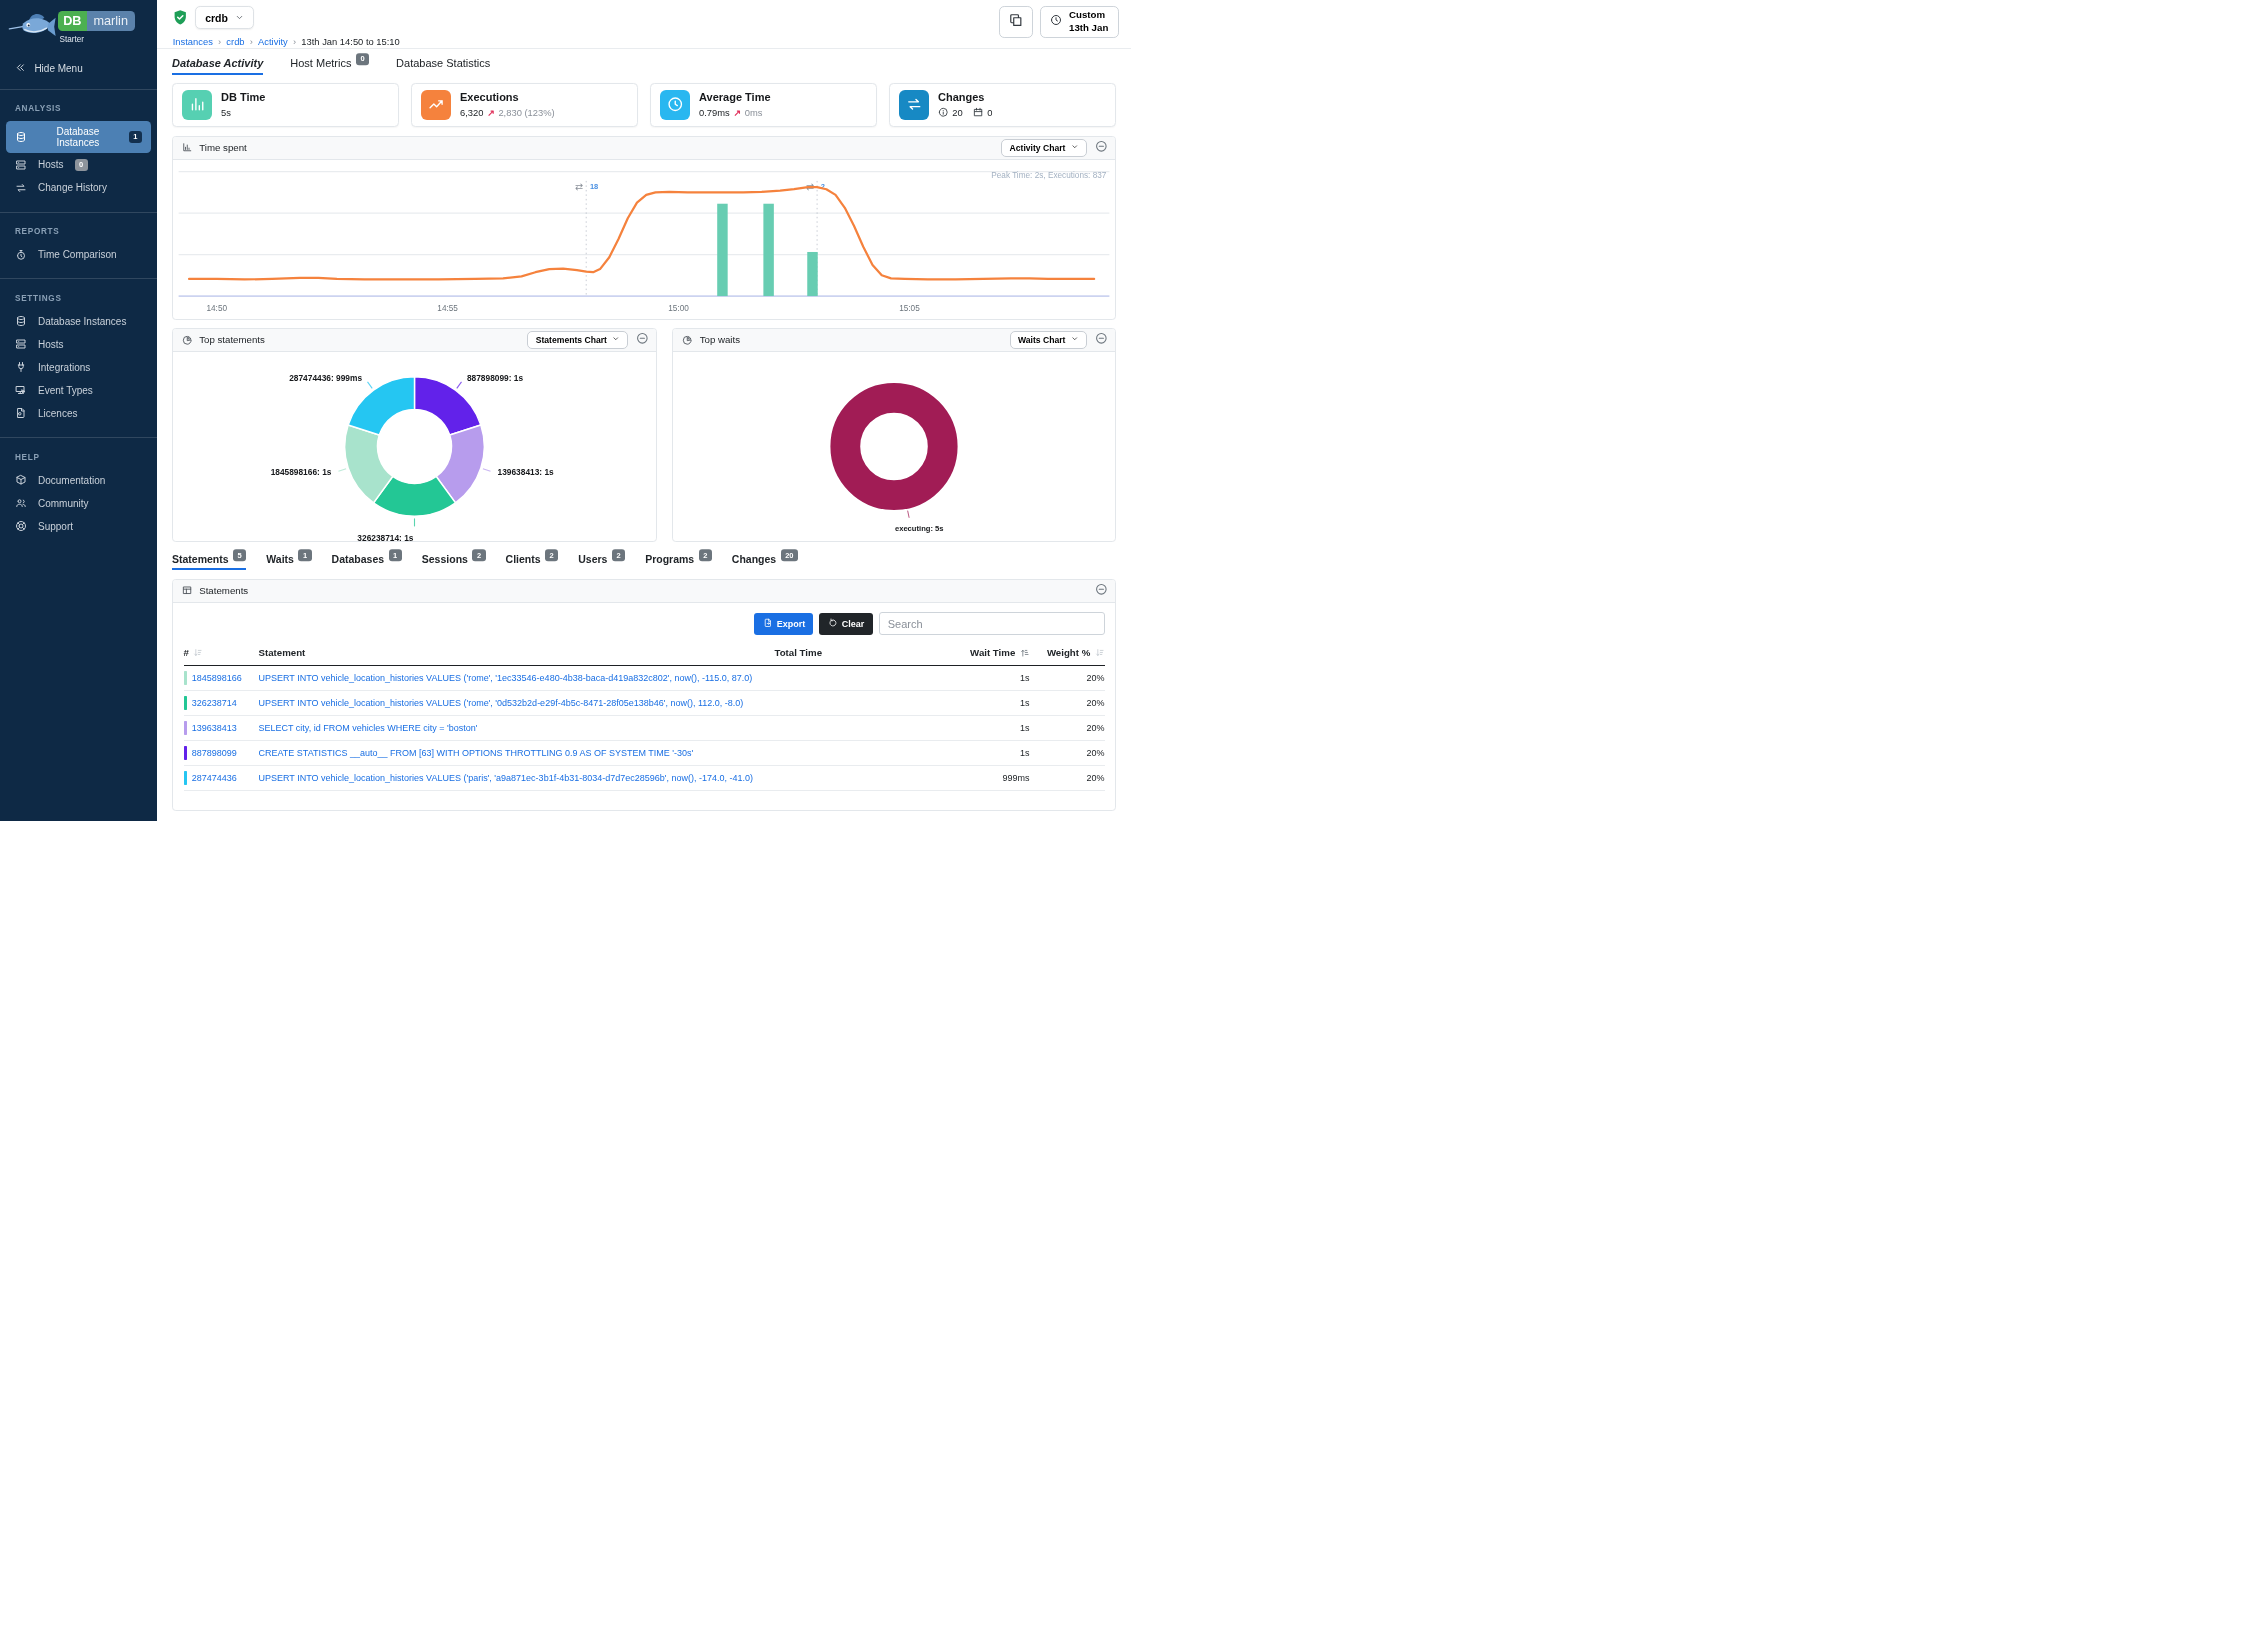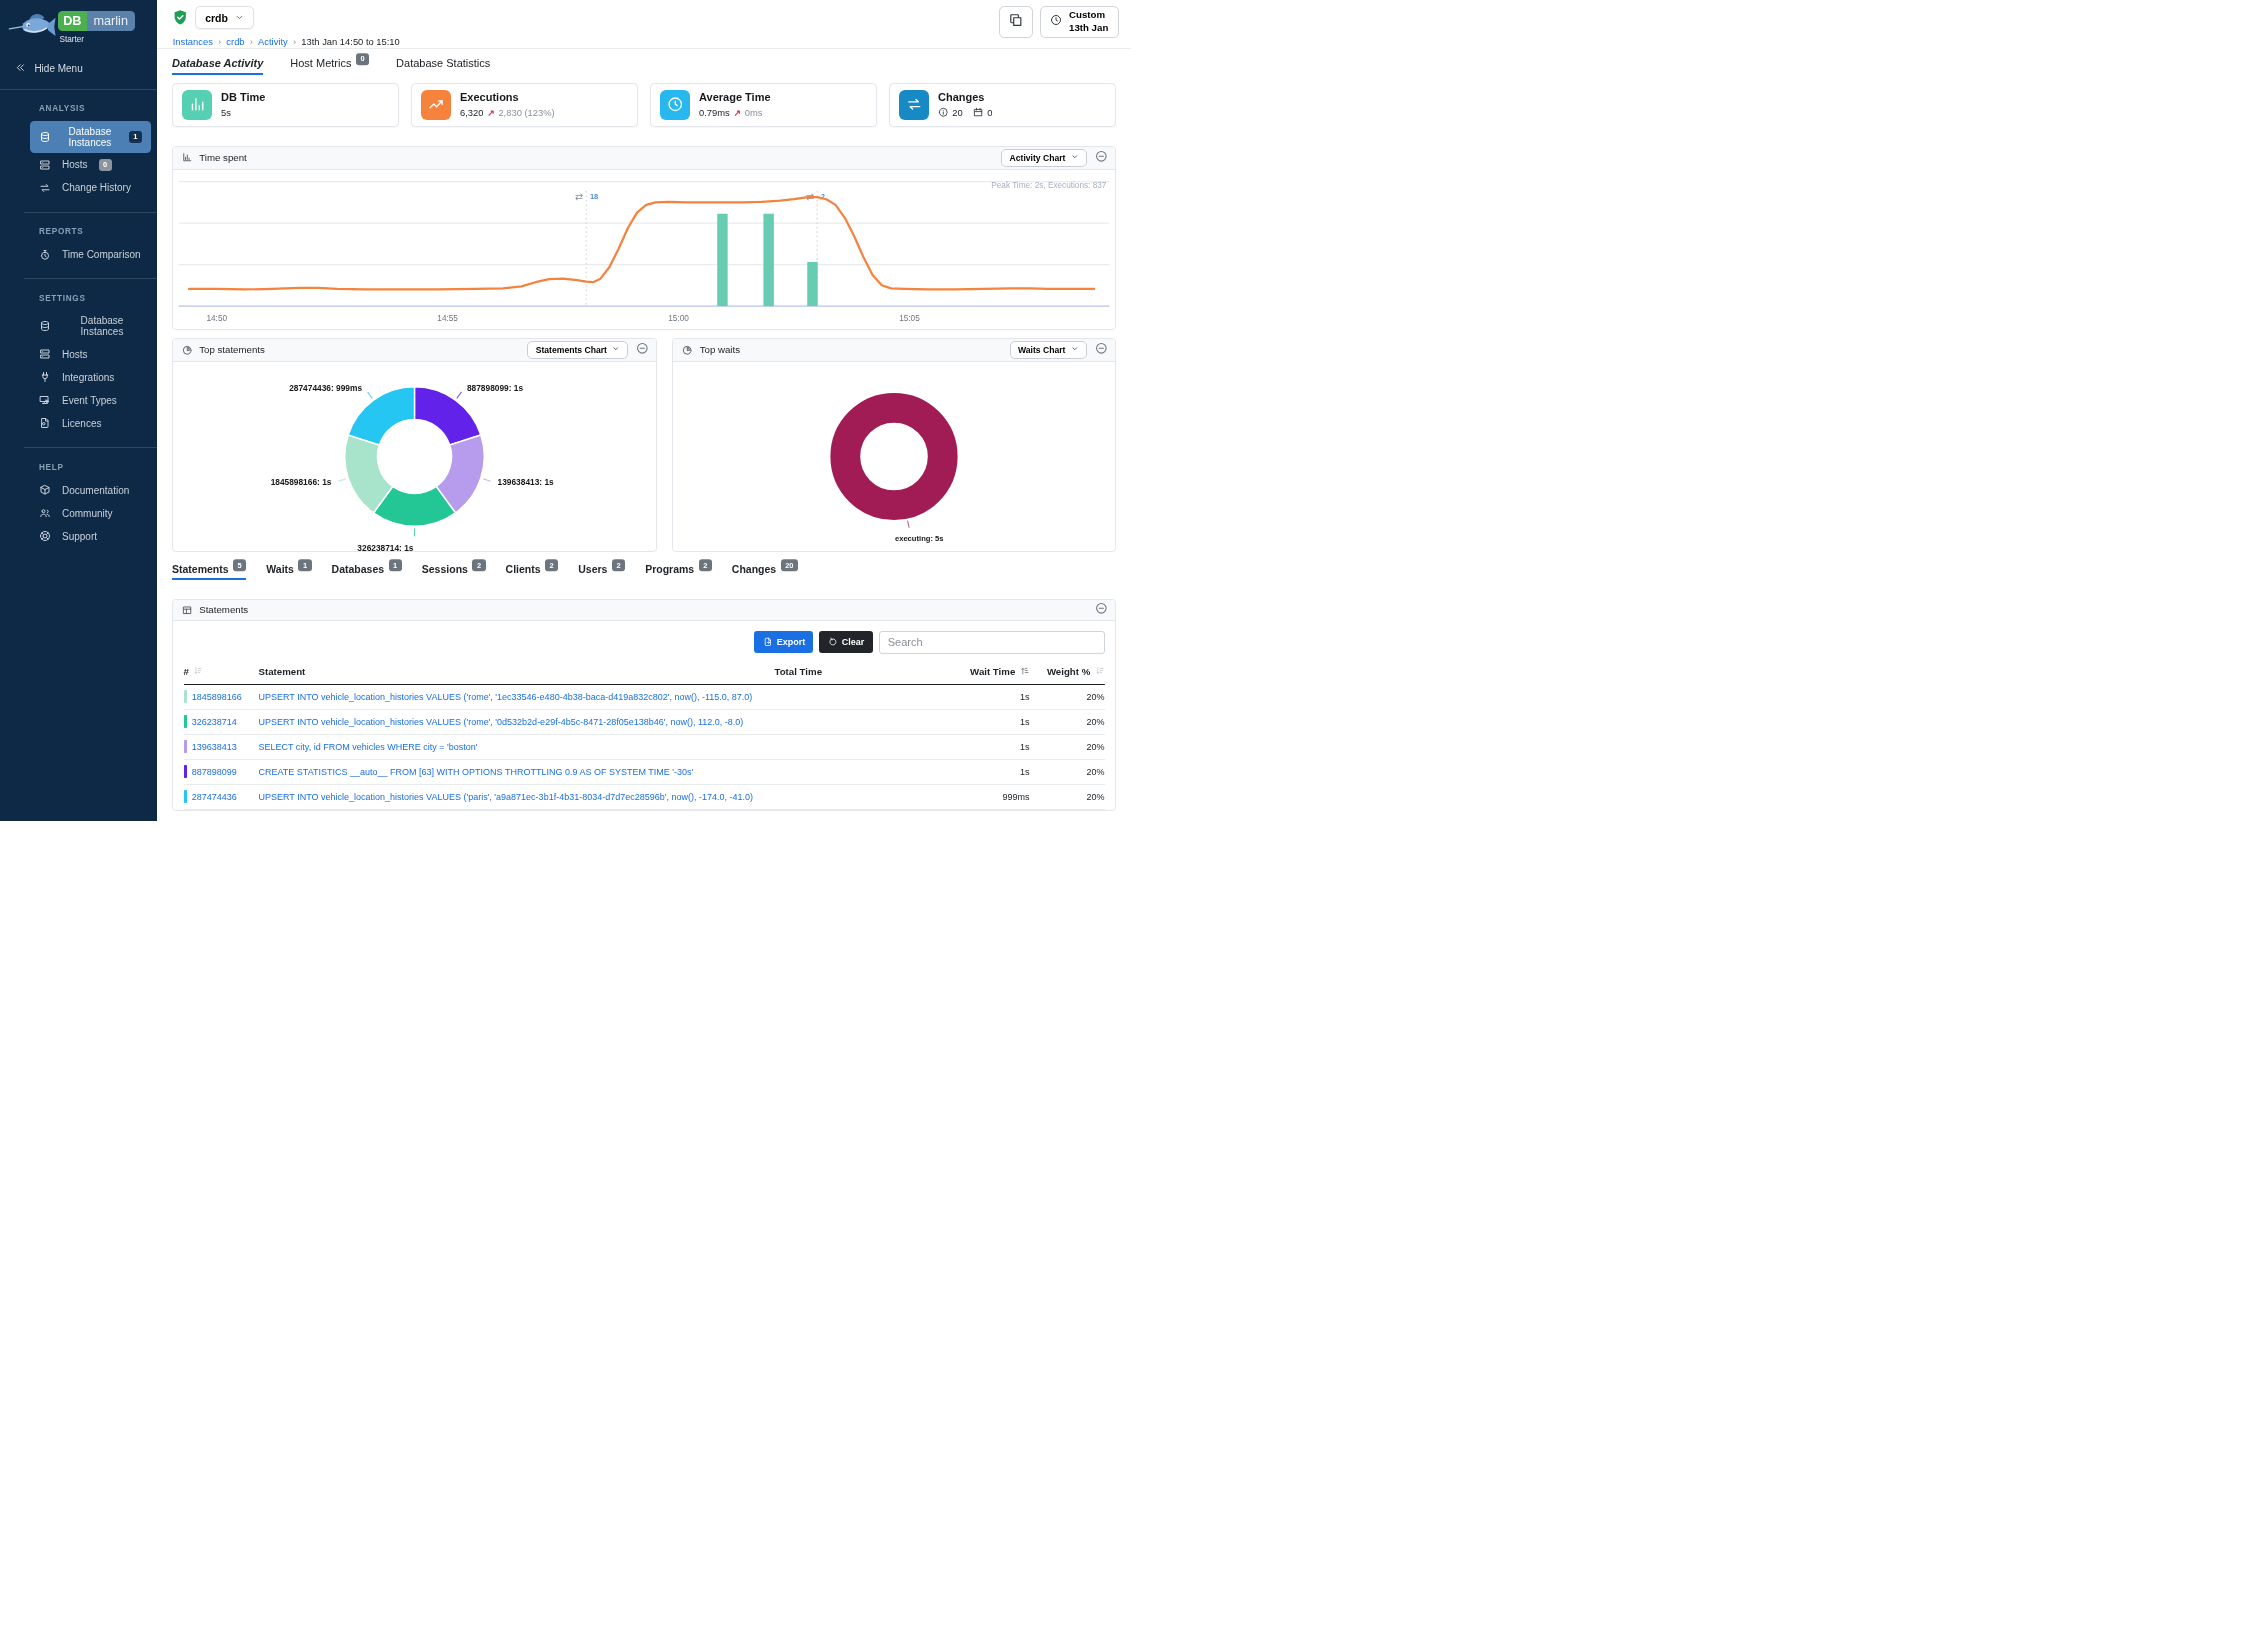--- a/index.html
+++ b/index.html
@@ -15,21 +15,21 @@
   .sidebar { flex:0 0 157px; width:157px; background:#0e2945; color:#c9d1da; overflow:hidden; }
   .logo-area { display:flex; align-items:center; gap:1.5px; padding:9px 6px 3px 7.5px; cursor:pointer; }
   .logo-col { display:flex; flex-direction:column; }
   .logo-badge { display:flex; font-size:12.7px; border-radius:4.5px; overflow:hidden; white-space:nowrap; }
   .logo-db { background:#4cb050; color:#fff; font-weight:bold; padding:3px 5.2px; }
   .logo-marlin { background:#5b82ab; color:#e9eff6; padding:3px 6.7px; }
   .logo-tier { font-size:8.2px; color:#e2e9f1; margin:3.7px 0 0 1.5px; }
   .hide-menu { display:flex; align-items:center; gap:8.2px; padding:12.7px 15px 14.2px; font-size:10px; color:#d6dde4;
     border-bottom:0.7px solid rgba(255,255,255,.14); cursor:pointer; }
   .hide-menu svg { width:11.2px; height:11.2px; }
-  .side-section { padding:1.5px 0 12px;margin-left:24px; }
+  .side-section { padding:1.5px 0 12px; }
   .side-section + .side-section { border-top:0.7px solid rgba(255,255,255,.14); }
   .side-title { font-size:8.2px; font-weight:bold; letter-spacing:0.7px; color:#8aa0b6; padding:12.7px 15px 6.7px; }
   .side-item { display:flex; align-items:center; gap:11px; padding:5.2px 9px; margin:0.7px 6px; border-radius:4.5px;
     font-size:10px; color:#c9d1da; cursor:pointer;text-align:center; }
   .side-item.active { background:#4c80b4; color:#fff; }
   .side-item svg { width:12px; height:12px; flex:0 0 12px; }
   .badge { font-size:7.5px; font-weight:bold; padding:1.5px 4.5px; border-radius:3px; color:#fff; line-height:1.2; }
   .badge.dark { background:#13304f; }
   .badge.gray { background:#8d949c; }
   .badge.tab  { background:#6c757d; transform:translateY(-3.7px); }
@@ -62,21 +62,21 @@
   .card { flex:1; border:0.7px solid #e3e7eb; border-radius:4.5px; display:flex; gap:9px; align-items:center;
     padding:6px 9px; box-shadow:0 0.7px 1.5px rgba(0,0,0,.04); background:#fff; }
   .card-icon { width:30px; height:30px; border-radius:6px; display:flex; align-items:center; justify-content:center; color:#fff; flex:0 0 30px; }
   .card-icon svg { width:16.5px; height:16.5px; }
   .card-title { font-weight:bold; font-size:11px; color:#16181b; }
   .card-value-row { font-size:9.4px; margin-top:3.7px; display:flex; align-items:center; gap:3.7px; color:#212529; }
   .up-arrow { color:#e0315b; font-weight:bold; font-size:9px; }
   .delta { color:#8a9099; }
   .mini-ic { width:10.5px; height:10.5px; color:#343a40; }
 
-  .panel { border:0.7px solid #e3e7eb; border-radius:3.7px; margin:19px 15px 0; overflow:hidden; background:#fff; }
+  .panel { border:0.7px solid #e3e7eb; border-radius:3.7px; margin:9px 15px 0; overflow:hidden; background:#fff; }
   .panel-header { background:#f8f9fa; border-bottom:0.7px solid #e3e7eb; display:flex; align-items:center;
     padding:0 7.5px 0 9px; height:23px; font-size:9.7px; gap:6.7px; color:#212529; }
   .panel-header .p-icon { width:10.5px; height:10.5px; color:#495057; }
   .hdr-right { margin-left:auto; display:flex; align-items:center; gap:8.2px; }
   .selector-btn { background:#fff; border:0.7px solid #c9ced4; border-radius:5px; font-size:8.6px; font-weight:bold;
     padding:3px 7.5px; display:flex; gap:5.2px; align-items:center; font-family:inherit; cursor:pointer; }
   .selector-btn svg { width:7.5px; height:7.5px; }
   .collapse-btn { color:#6c757d; background:none; border:none; cursor:pointer; padding:0; display:flex; }
   .collapse-btn svg { width:12.7px; height:12.7px; }
   .panel-body { position:relative; }

